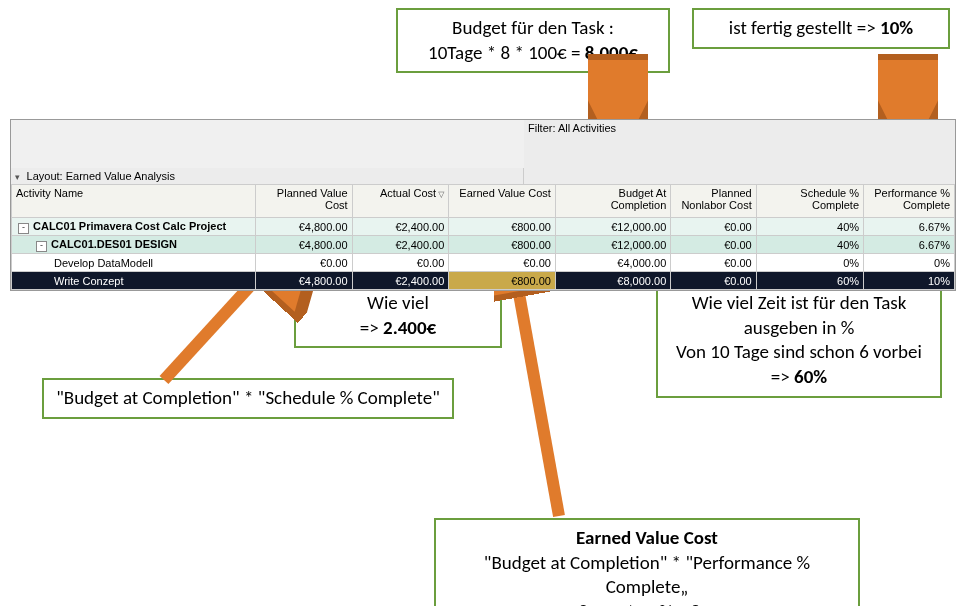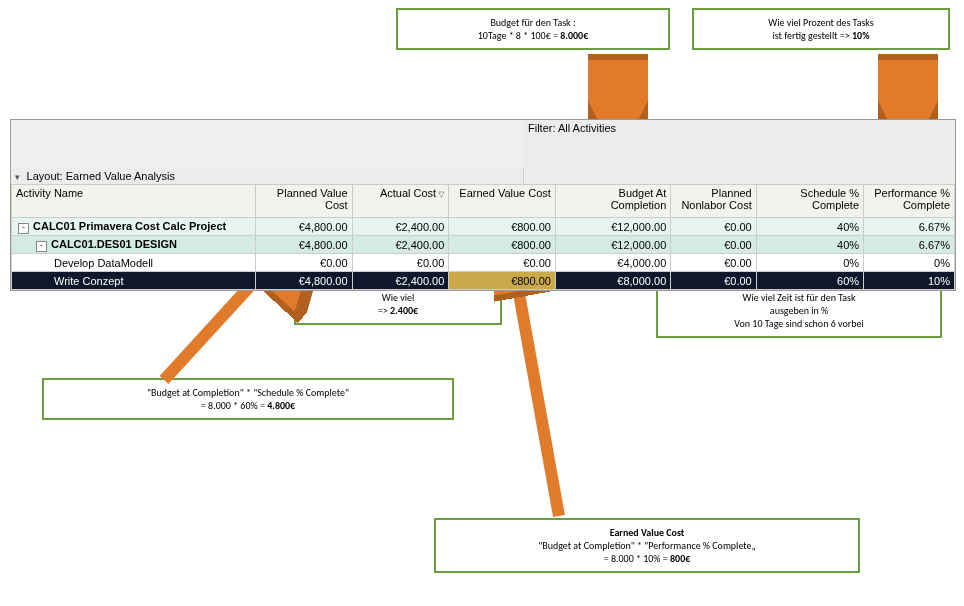--- a/index.html
+++ b/index.html
@@ -11,21 +11,21 @@
       width: 964px;
       height: 606px;
     }
     .callout {
       position: absolute;
       border: 2px solid #6b9e3e;
       background: #fff;
       padding: 6px 12px;
       text-align: center;
       font-family: Calibri, sans-serif;
-      font-size: 10px;
+      font-size: 19px;
       line-height: 1.3;
     }
     .callout strong { font-weight: bold; }
     .table-wrap {
       position: absolute;
       left: 10px;
       top: 119px;
       width: 944px;
       border: 1px solid #999;
       background: #f0f0f0;
@@ -106,38 +106,37 @@
   </style>
 </head>
 <body>
 
 <div class="callout" style="left:396px;top:8px;width:246px;">
   <div><span>Budget für den Task :</span></div>
   <div><span>10Tage * 8 * 100€ = </span><strong>8.000€</strong></div>
 </div>
 
 <div class="callout" style="left:692px;top:8px;width:230px;">
-  <div><span>Wie viel Prozent des Tasks</span></div>
   <div><span>ist fertig gestellt   =&gt; </span><strong>10%</strong></div>
 </div>
 
 <div class="callout" style="left:294px;top:283px;width:180px;">
   <div><span>Wie viel</span></div>
   <div><span>=&gt; </span><strong>2.400€</strong></div>
 </div>
 
 <div class="callout" style="left:656px;top:283px;width:258px;">
   <div><span>Wie viel Zeit ist für den Task</span></div>
   <div><span>ausgeben in %</span></div>
   <div><span>Von 10 Tage sind schon 6 vorbei</span></div>
+  <div><span>=&gt; </span><strong>60%</strong></div>
 </div>
 
 <div class="callout" style="left:42px;top:378px;width:384px;">
   <div><span>"Budget at Completion" * "Schedule % Complete"</span></div>
-  <div><span>= 8.000 * 60% = </span><strong>4.800€</strong></div>
 </div>
 
 <div class="callout" style="left:434px;top:518px;width:398px;">
   <div><strong>Earned Value Cost</strong></div>
   <div><span>"Budget at Completion" * "Performance % Complete„</span></div>
   <div><span>= 8.000 * 10% = </span><strong>800€</strong></div>
 </div>
 
 <svg style="position:absolute;left:588px;top:54px;width:60px;height:75px;">
   <defs>

